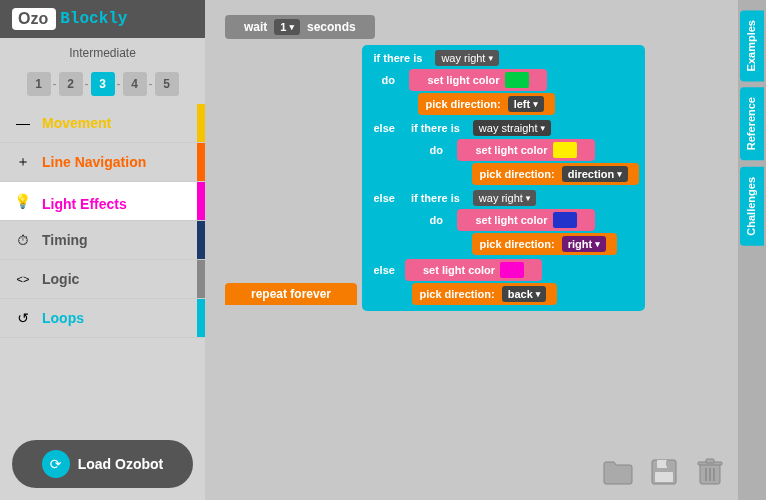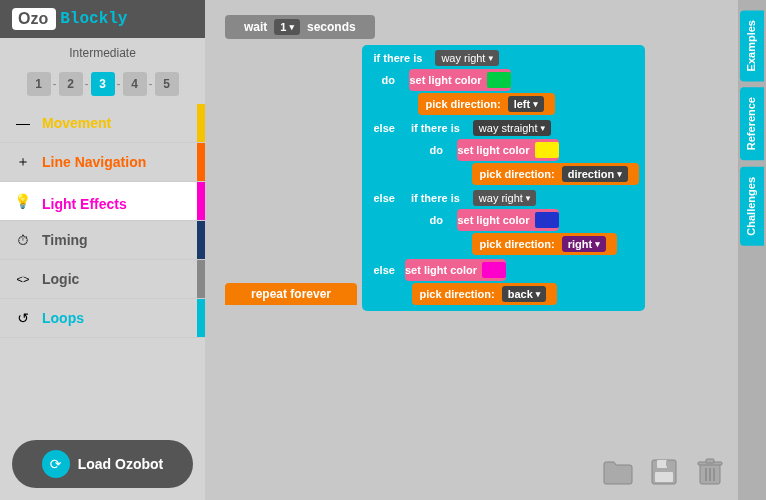--- a/index.html
+++ b/index.html
@@ -131,21 +131,21 @@
       align-items: center;
       gap: 3px;
     }
     .block-dropdown::after { content: '▾'; font-size: 9px; }
 
     .set-light-block {
       display: inline-flex;
       align-items: center;
       background: #f06292;
       border-radius: 4px;
-      padding: 3px 0;
+      padding: 3px 18px;
       font-size: 11px;
       font-weight: bold;
       color: white;
       gap: 5px;
     }
     .color-swatch { width: 24px; height: 16px; border-radius: 2px; display: inline-block; }
 
     .pick-dir-block {
       display: inline-flex;
       align-items: center;

